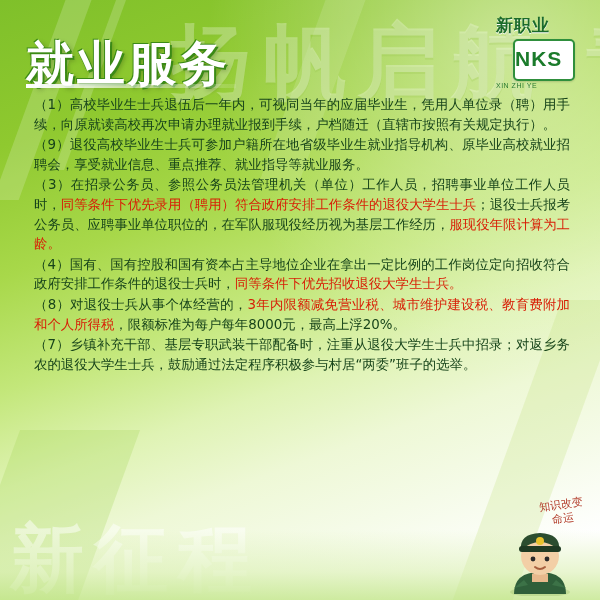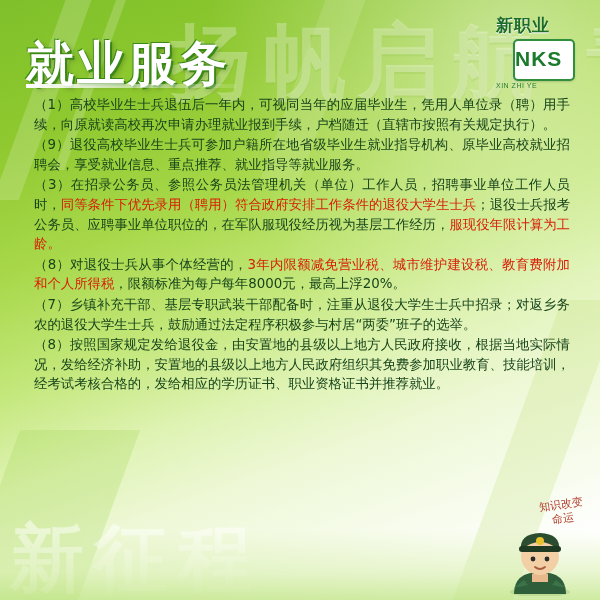--- a/index.html
+++ b/index.html
@@ -202,23 +202,23 @@
     <div class="logo-sub">XIN ZHI YE</div>
   </div>
 
   <div class="title">就业服务</div>
   <div class="title-underline"></div>
 
   <div class="content">
       <div class="para"><span>（1）高校毕业生士兵退伍后一年内，可视同当年的应届毕业生，凭用人单位录（聘）用手续，向原就读高校再次申请办理就业报到手续，户档随迁（直辖市按照有关规定执行）。</span></div>
       <div class="para"><span>（9）退役高校毕业生士兵可参加户籍所在地省级毕业生就业指导机构、原毕业高校就业招聘会，享受就业信息、重点推荐、就业指导等就业服务。</span></div>
       <div class="para"><span>（3）在招录公务员、参照公务员法管理机关（单位）工作人员，招聘事业单位工作人员时，</span><span class="hl-red">同等条件下优先录用（聘用）符合政府安排工作条件的退役大学生士兵</span><span>；退役士兵报考公务员、应聘事业单位职位的，在军队服现役经历视为基层工作经历，</span><span class="hl-red">服现役年限计算为工龄。</span></div>
+      <div class="para"><span>（4）国有、国有控股和国有资本占主导地位企业在拿出一定比例的工作岗位定向招收符合政府安排工作条件的退役士兵时，</span><span class="hl-red">同等条件下优先招收退役大学生士兵。</span></div>
       <div class="para"><span>（8）对退役士兵从事个体经营的，</span><span class="hl-red">3年内限额减免营业税、城市维护建设税、教育费附加和个人所得税</span><span>，限额标准为每户每年8000元，最高上浮20%。</span></div>
       <div class="para"><span>（7）乡镇补充干部、基层专职武装干部配备时，注重从退役大学生士兵中招录；对返乡务农的退役大学生士兵，鼓励通过法定程序积极参与村居“两委”班子的选举。</span></div>
-      <div class="para"><span>（8）按照国家规定发给退役金，由安置地的县级以上地方人民政府接收，根据当地实际情况，发给经济补助，安置地的县级以上地方人民政府组织其免费参加职业教育、技能培训，经考试考核合格的，发给相应的学历证书、职业资格证书并推荐就业。</span></div>
     </div>
 
   <div class="note">
       <div>知识改变</div>
       <div>命运</div>
     </div>
 
   <svg class="mascot" viewBox="0 0 84 74">
     <ellipse cx="42" cy="70" rx="30" ry="5" fill="rgba(90,140,40,0.18)"></ellipse>
     <path d="M16 72 q0-22 26-22 q26 0 26 22 z" fill="#2f5f3a"></path>

